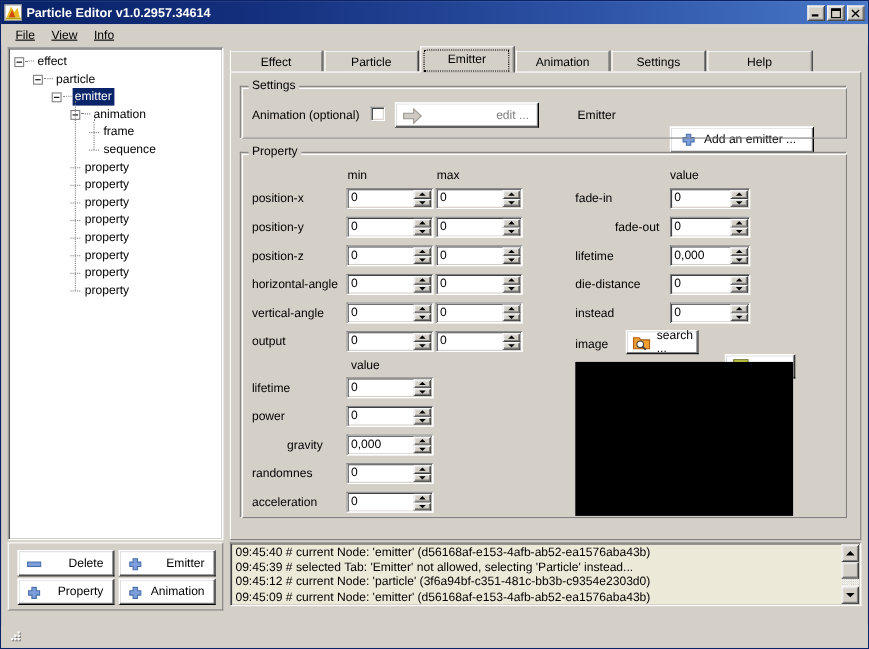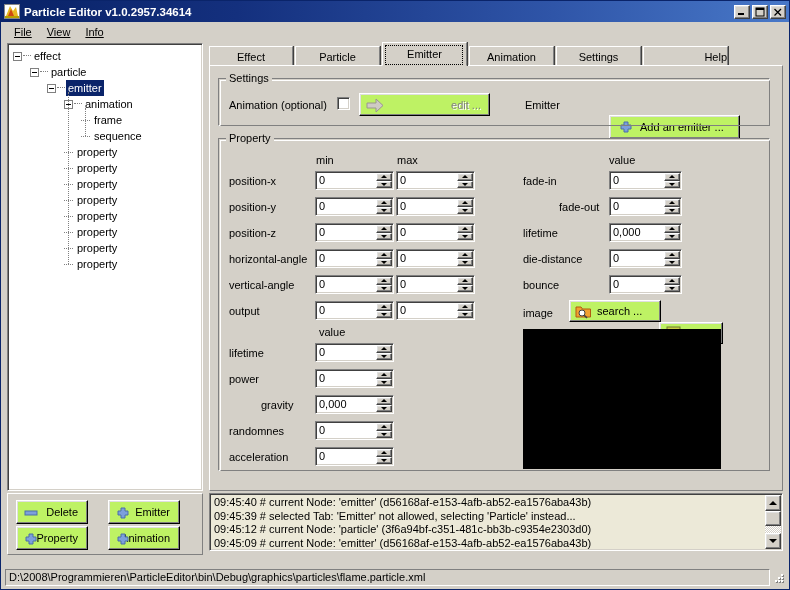--- a/index.html
+++ b/index.html
@@ -97,32 +97,32 @@
   }
   
   .btnpanel{
     position:absolute;left:6px;top:452px;width:196px;height:62px;
     background:#d4d0c8;
     border:1px solid;
     border-color:#ffffff #808080 #808080 #ffffff;
     box-sizing:border-box;
   }
   .w95btn{
-    background:#bef264;
+    background:#ffffff;
     border:1px solid;
     border-color:#ffffff #000000 #000000 #ffffff;
     box-shadow: inset -1px -1px 0 #808080, inset 1px 1px 0 #dfdfdf;
     box-sizing:border-box;
     font-family:"Liberation Sans", sans-serif;font-size:11px;
     cursor:default;position:relative;
     display:flex;align-items:center;
   }
   .w95btn.disabled{color:#808080;text-shadow:1px 1px 0 #ffffff;}
   .bigbtn{
-    position:absolute;width:72px;height:24px;
+    position:absolute;width:88px;height:24px;
     justify-content:flex-end;padding-right:9px;
   }
   .bigbtn .ico{position:absolute;left:7px;top:6px;}
   
   .rightpanel{
     position:absolute;left:208px;top:2px;right:6px;height:448px;
   }
   .tabstrip{
     position:absolute;left:0;top:0;width:576px;height:23px;
     display:flex;align-items:flex-end;
@@ -413,21 +413,21 @@
     </div>
 
     <div class="rightpanel">
 
       <div class="tabstrip" id="tabstrip">
           <div class="tab" style="width: 84px;"><span>Effect</span></div>
           <div class="tab" style="width: 85px;"><span>Particle</span></div>
           <div class="tab active" style="width: 85px;"><span>Emitter</span><span class="focusring"></span></div>
           <div class="tab" style="width: 85px;"><span>Animation</span></div>
           <div class="tab" style="width: 85px;"><span>Settings</span></div>
-          <div class="tab" style="width: 85px; text-align: right;"><span>Help</span></div>
+          <div class="tab" style="width: 95px;"><span>Help</span></div>
         </div>
 
       <div class="tabpage">
 
         <div class="group" style="left:8px;top:12px;width:552px;height:48px;">
           <span class="glegend">Settings</span>
           <span class="lbl" style="left:10px;top:20px;">Animation (optional)</span>
           <div class="cbox" style="left:118px;top:18px;"></div>
           <div class="w95btn disabled" style="left:140px;top:14px;width:131px;height:23px;justify-content:flex-end;padding-right:8px;">
             <span style="position:absolute;left:6px;top:4px;">
@@ -700,36 +700,36 @@
                 <div class="val">0</div>
                 <div class="btns">
                   <div class="sb up">
                     <i></i>
                   </div>
                   <div class="sb dn">
                     <i></i>
                   </div>
                 </div>
               </div>
-              <span class="lbl" style="left: 304px; top: 140px;">bounce</span>
+              <span class="lbl" style="left: 304px; top: 140px;">instead</span>
               <div class="spin" style="left: 390px; top: 136px; width: 73px;">
                 <div class="val">0</div>
                 <div class="btns">
                   <div class="sb up">
                     <i></i>
                   </div>
                   <div class="sb dn">
                     <i></i>
                   </div>
                 </div>
               </div>
             </div>
 
           <span class="lbl" style="left:304px;top:168px;">image</span>
-          <div class="w95btn" style="left:350px;top:161px;width:92px;height:22px;padding-left:27px;">
+          <div class="w95btn" style="left:350px;top:161px;width:66px;height:22px;padding-left:27px;">
             <span style="position:absolute;left:5px;top:3px;">
               <svg width="17" height="15">
                 <path d="M1 3 h5 l1.5 2 h8 v8 h-14.5 z" fill="#f0a030" stroke="#b05a10" stroke-width="1"></path>
                 <circle cx="7" cy="9" r="3" fill="#ffffff" stroke="#404040" stroke-width="1"></circle>
                 <path d="M9.2 11.2 L12 14" stroke="#404040" stroke-width="1.6"></path>
               </svg>
             </span>
             <span>search ...</span>
           </div>
           <div class="w95btn" style="left:440px;top:161px;width:64px;height:22px;padding-left:27px;">
@@ -764,21 +764,20 @@
         <div class="spacer"></div>
         <div class="sbtn dn">
             <i></i>
           </div>
       </div>
     </div>
 
   </div>
 
   <div class="statusbar">
-    <div class="statuscell">D:\2008\Programmieren\ParticleEditor\bin\Debug\graphics\particles\flame.particle.xml</div>
     <div class="grip">
       <i style="left:9px;top:3px;"></i>
         <i style="left:6px;top:6px;"></i>
         <i style="left:9px;top:6px;"></i>
       <i style="left:3px;top:9px;"></i>
         <i style="left:6px;top:9px;"></i>
         <i style="left:9px;top:9px;"></i>
     </div>
   </div>
 

